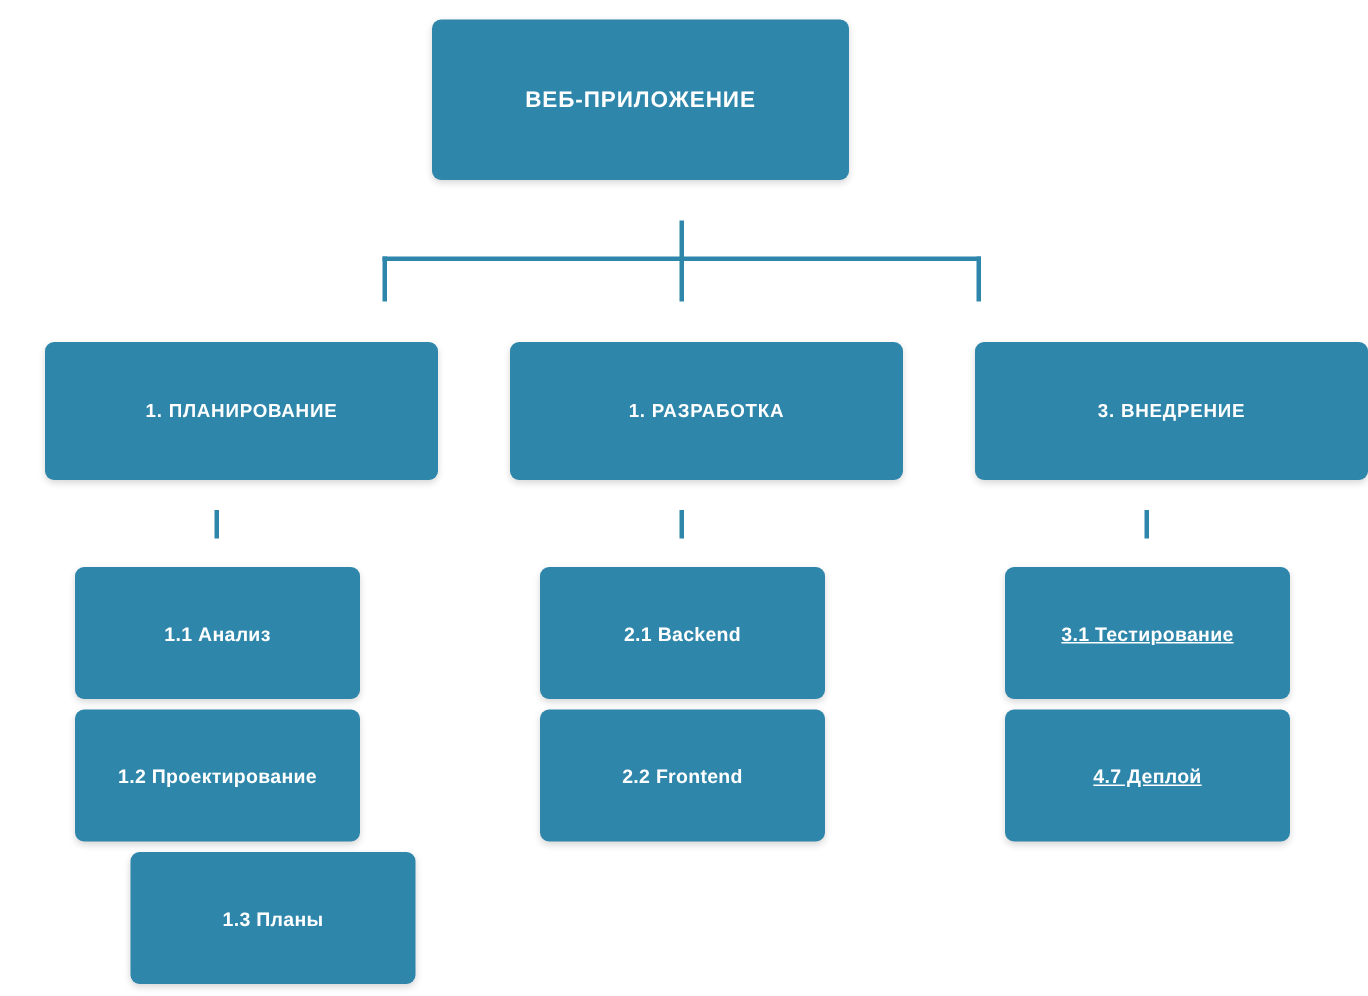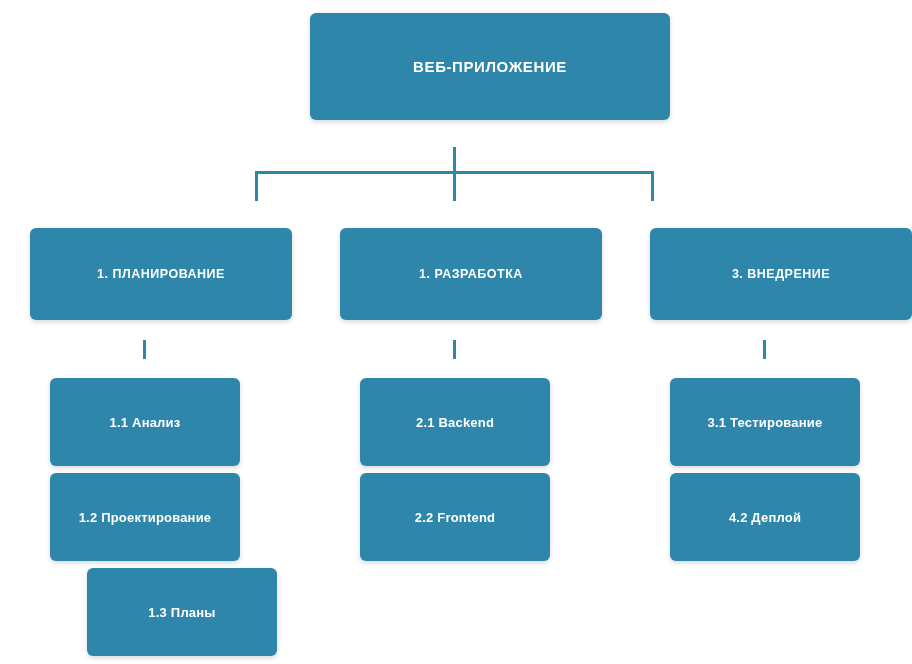--- a/index.html
+++ b/index.html
@@ -43,23 +43,23 @@
     color: #ffffff;
     display: flex;
     align-items: center;
     justify-content: center;
     text-align: center;
     padding: 4px 10px;
     box-shadow: 0 2px 5px rgba(0, 0, 0, 0.16);
   }
 
   .node-root {
-    left: 310px;
+    left: 288px;
     top: 13px;
-    width: 360px;
+    width: 278px;
     height: 107px;
     font-size: 15px;
     font-weight: bold;
     letter-spacing: 0.6px;
   }
 
   .node-phase {
     top: 228px;
     width: 262px;
     height: 92px;
@@ -76,21 +76,21 @@
     letter-spacing: 0.2px;
   }
 
   
   .col-1 { left: 30px; }
   .col-2 { left: 340px; }
   .col-3 { left: 650px; }
 
   .task-col-1 { left: 50px; }
   .task-col-2 { left: 360px; }
-  .task-col-3 { left: 670px; }
+  .task-col-3 { left: 670px; text-decoration: underline; }
 
   
   .task-row-1 { top: 378px; }
   .task-row-2 { top: 473px; }
   .task-row-3 { top: 568px; margin-left: 37px; }
 </style>
 </head>
 <body>
 
 <div id="diagram">
@@ -117,15 +117,15 @@
   <div class="node node-phase col-3">3. ВНЕДРЕНИЕ</div>
 
   <div class="node node-task task-col-1 task-row-1">1.1 Анализ</div>
   <div class="node node-task task-col-1 task-row-2">1.2 Проектирование</div>
   <div class="node node-task task-col-1 task-row-3">1.3 Планы</div>
 
   <div class="node node-task task-col-2 task-row-1">2.1 Backend</div>
   <div class="node node-task task-col-2 task-row-2">2.2 Frontend</div>
 
   <div class="node node-task task-col-3 task-row-1">3.1 Тестирование</div>
-  <div class="node node-task task-col-3 task-row-2">4.2 Деплой</div>
+  <div class="node node-task task-col-3 task-row-2">4.7 Деплой</div>
 
 </div>
 
 </body></html>

